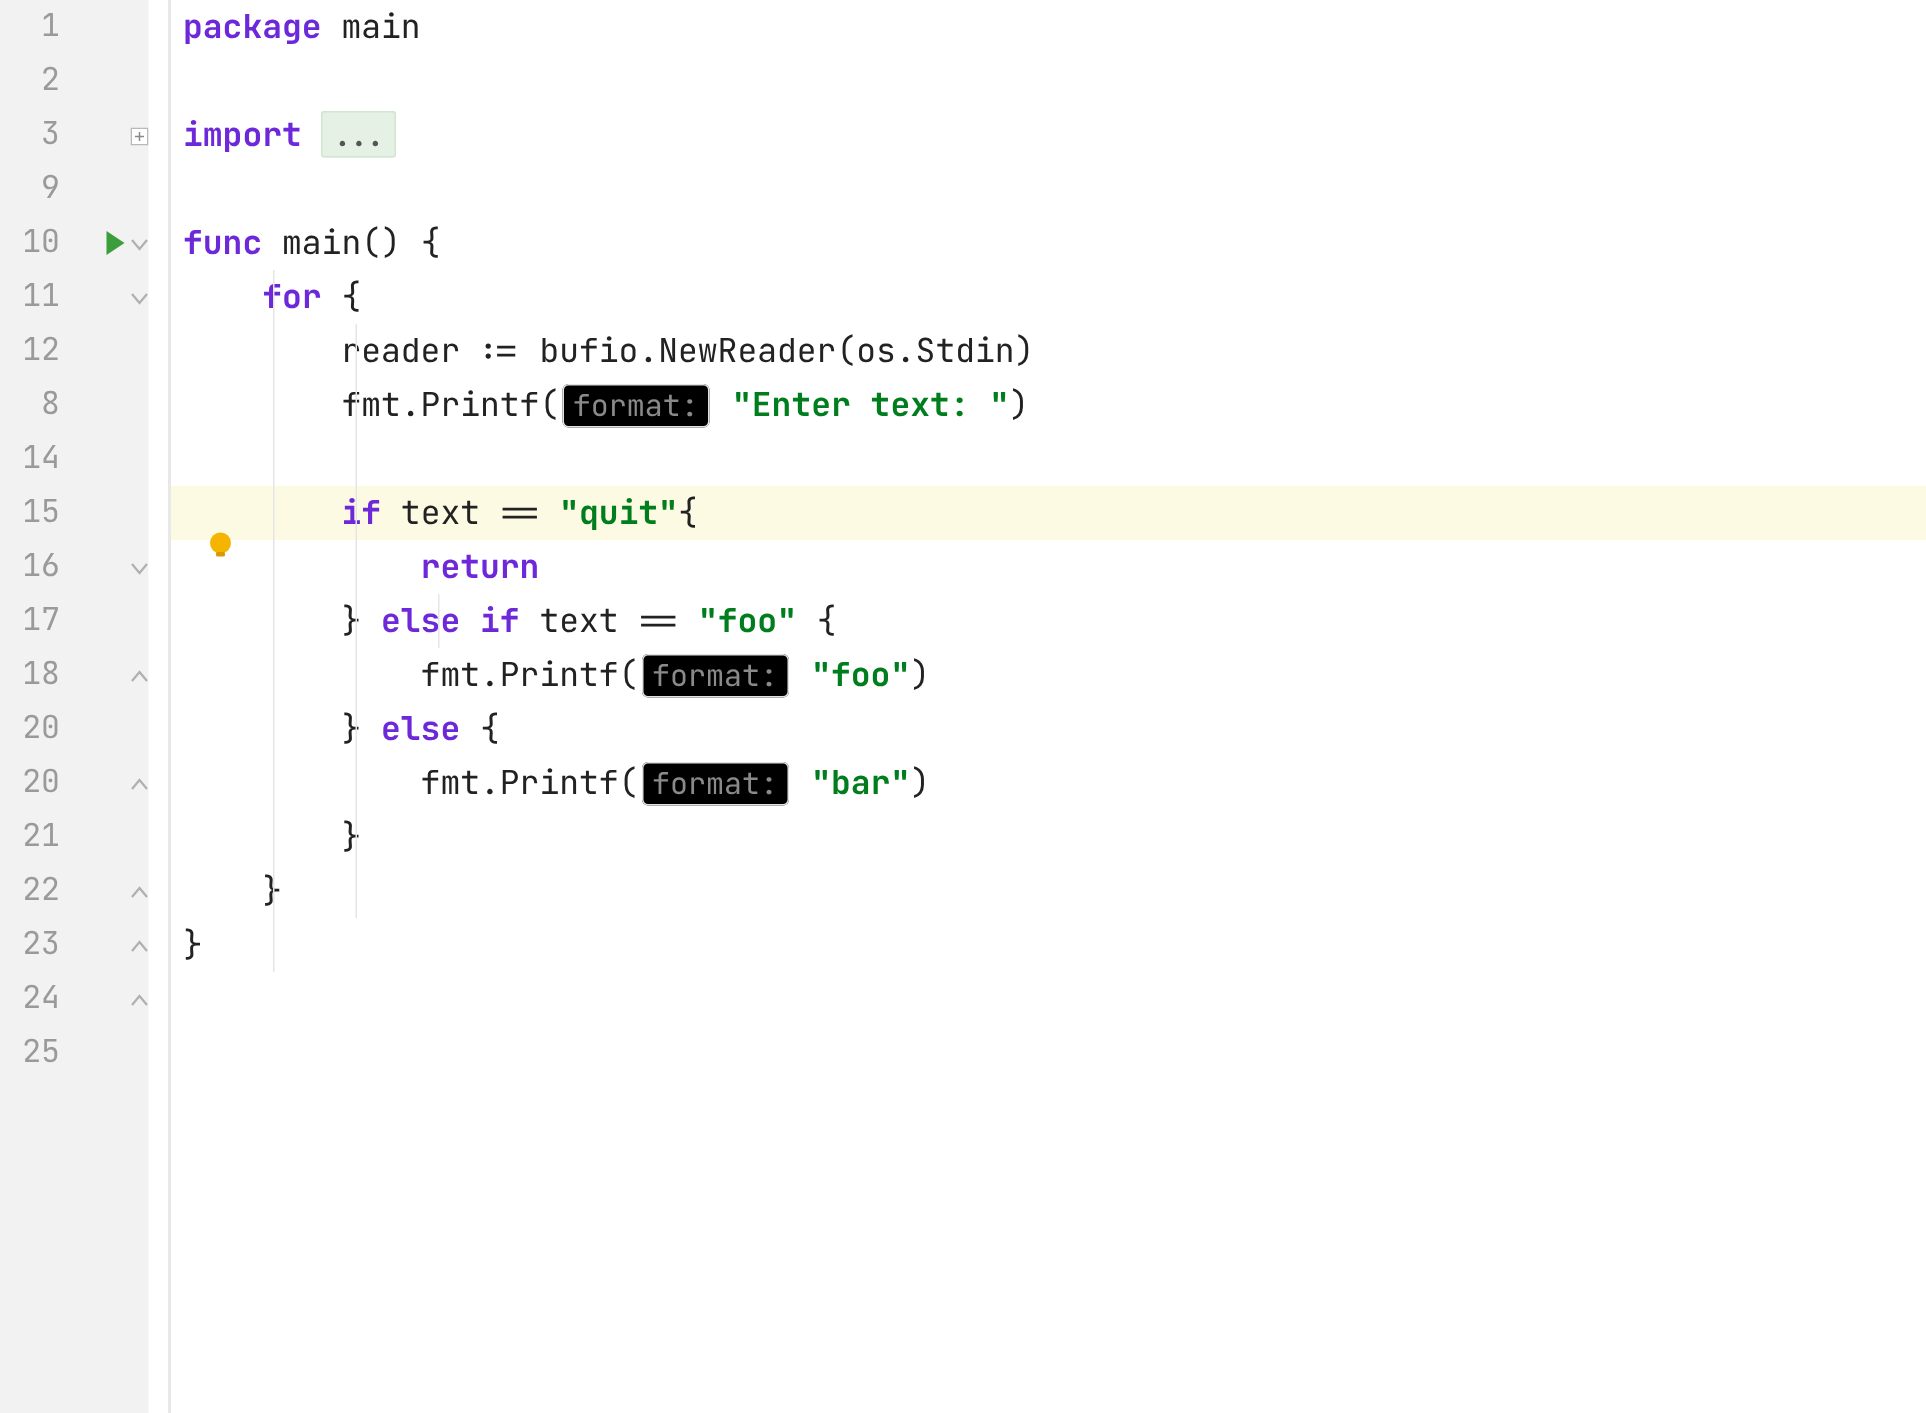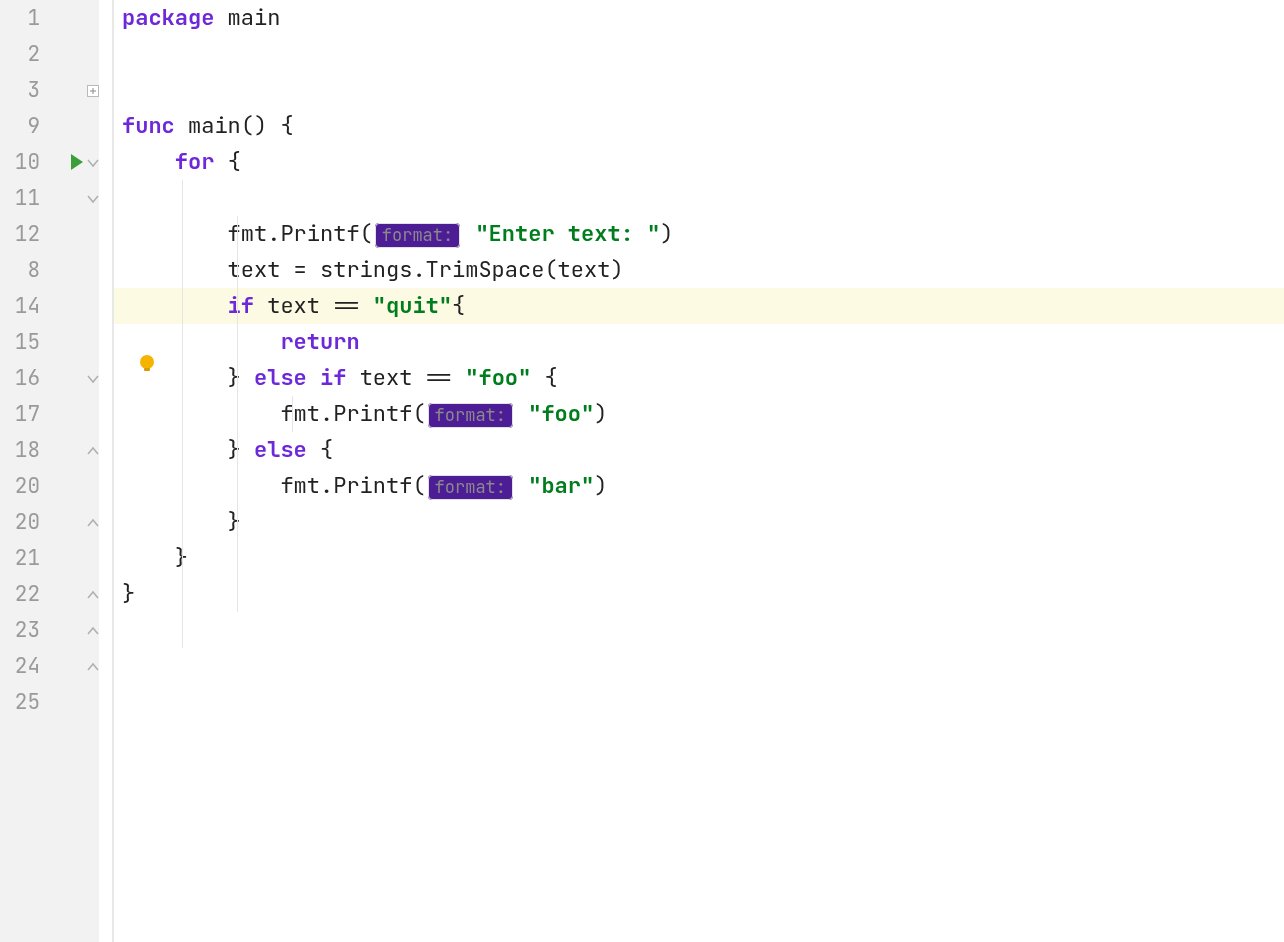--- a/index.html
+++ b/index.html
@@ -71,25 +71,25 @@
   .ident { color:#222222; }
   .str { color:#007d1c; font-weight:700; }
   .ellipsis-box {
     background:#e5f1e5;
     border:1px solid #cfe6cf;
     border-radius:2px;
     padding:0 4px;
     color:#555;
   }
   .hint {
-    background:#4c1d95;
+    background:#000000;
     border:1px solid #e2e2e2;
     border-radius:4px;
     color:#8a8a8a;
-    font-size:17px;
+    font-size:20px;
     padding:0 6px 1px;
     margin:0 2px;
   }
 </style>
 </head>
 <body>
 
 <div class="editor" style="position: relative;">
 
   <div class="gutter" id="gutter">
@@ -215,26 +215,27 @@
       <div class="gutter-line">
         <div class="gutter-num">25</div>
         <div class="gutter-icons"></div>
       </div>
     </div>
   <div class="fold-margin"></div>
 
   <div class="code-area" id="code">
       <div class="code-line"><span class="kw">package</span><span> </span><span class="ident">main</span></div>
       <div class="code-line"></div>
+      <div class="code-line"><span class="kw">import</span><span> </span><span class="ellipsis-box">...</span></div>
       <div class="code-line"></div>
       <div class="code-line"><span class="kw">func</span><span> </span><span class="ident">main</span><span class="ident">()</span><span> </span><span class="ident">{</span></div>
       <div class="code-line"><span>    </span><span class="kw">for</span><span> </span><span class="ident">{</span></div>
+      <div class="code-line"><span>        </span><span class="ident">reader := bufio.NewReader(os.Stdin)</span></div>
+      <div class="code-line"><span>        </span><span class="ident">fmt.Printf(</span><span class="hint">format:</span><span> </span><span class="str">"Enter text: "</span><span class="ident">)</span></div>
       <div class="code-line"><span>        </span></div>
-      <div class="code-line"><span>        </span><span class="ident">fmt.Printf(</span><span class="hint">format:</span><span> </span><span class="str">"Enter text: "</span><span class="ident">)</span></div>
-      <div class="code-line"><span>        </span><span class="ident">text = strings.TrimSpace(text)</span></div>
       <div class="code-line highlight"><span>        </span><span class="kw">if</span><span> </span><span class="ident">text == </span><span class="str">"quit"</span><span class="ident">{</span></div>
       <div class="code-line"><span>            </span><span class="kw">return</span></div>
       <div class="code-line"><span>        </span><span class="ident">}</span><span> </span><span class="kw">else</span><span> </span><span class="kw">if</span><span> </span><span class="ident">text == </span><span class="str">"foo"</span><span> </span><span class="ident">{</span></div>
       <div class="code-line"><span>            </span><span class="ident">fmt.Printf(</span><span class="hint">format:</span><span> </span><span class="str">"foo"</span><span class="ident">)</span></div>
       <div class="code-line"><span>        </span><span class="ident">}</span><span> </span><span class="kw">else</span><span> </span><span class="ident">{</span></div>
       <div class="code-line"><span>            </span><span class="ident">fmt.Printf(</span><span class="hint">format:</span><span> </span><span class="str">"bar"</span><span class="ident">)</span></div>
       <div class="code-line"><span>        </span><span class="ident">}</span></div>
       <div class="code-line"><span>    </span><span class="ident">}</span></div>
       <div class="code-line"><span class="ident">}</span></div>
       <div class="code-line"></div>

